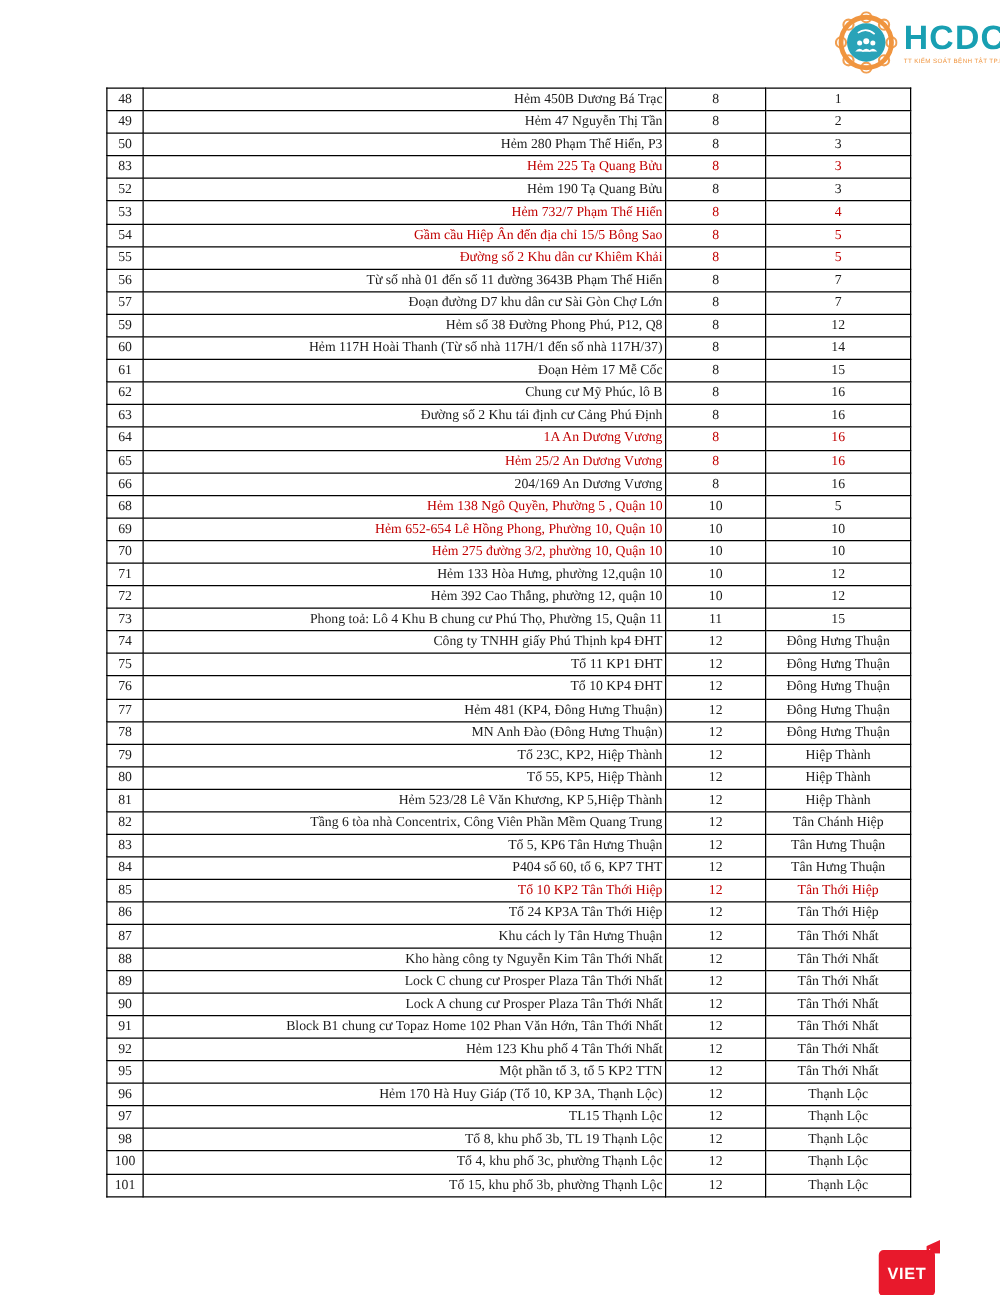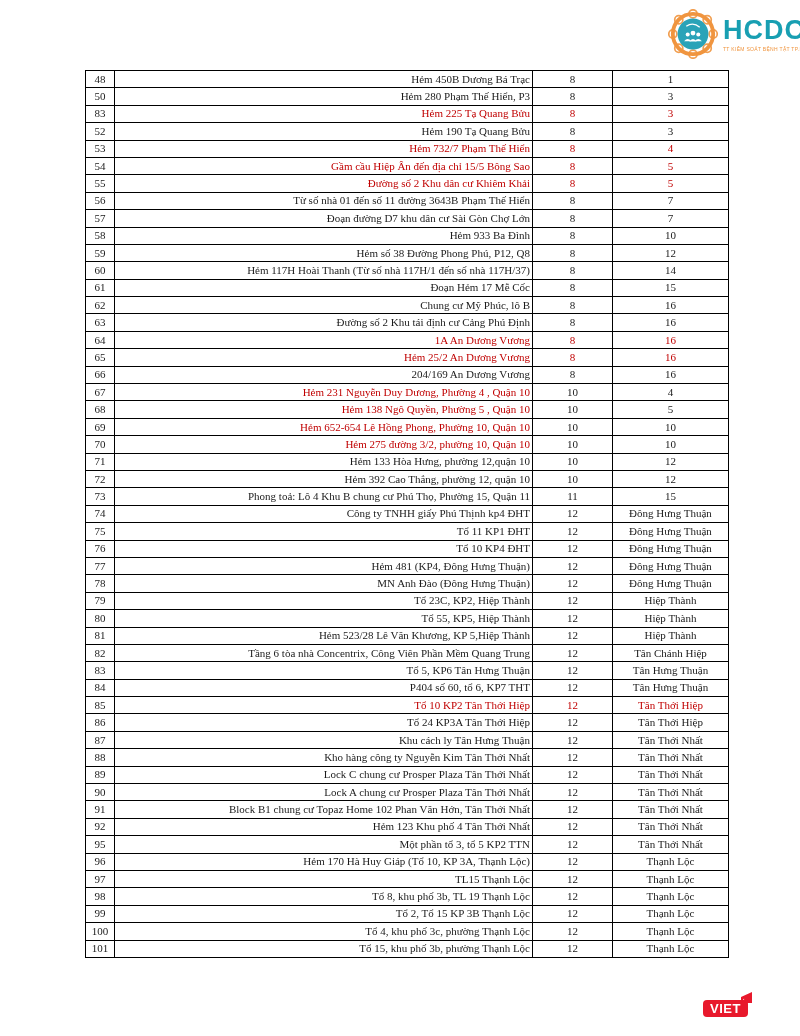--- a/index.html
+++ b/index.html
@@ -48,21 +48,21 @@
   }
   td.col-no       { text-align:center; }
   td.col-address  { text-align:right; padding-left:4px; }
   td.col-district { text-align:center; }
   td.col-ward     { text-align:center; }
   td.red          { color:var(--highlight-red,#c00000);margin-top:20px; }
 
   
   .viet-badge {
     position:absolute; left:703px; top:1000px;
-    width:45px; height:17px;
+    width:45px; height:37px;
     background:var(--badge-red,#e8192c);
     border-radius:4px;
     display:flex; align-items:center; justify-content:center;
     color:#fff;
     font-family:"Liberation Sans","DejaVu Sans",sans-serif;
     font-weight:bold; font-size:13px; letter-spacing:.5px;
   }
   .viet-flag-tab {
     position:absolute; right:-4px; top:-8px;
     width:11px; height:11px;
@@ -113,20 +113,26 @@
       <col style="width:116px">
     </colgroup>
     <tbody id="tbody">
         <tr>
           <td class="col-no">48</td>
           <td class="col-address">Hẻm 450B Dương Bá Trạc</td>
           <td class="col-district">8</td>
           <td class="col-ward">1</td>
         </tr>
         <tr>
+          <td class="col-no">49</td>
+          <td class="col-address">Hẻm 47 Nguyễn Thị Tần</td>
+          <td class="col-district">8</td>
+          <td class="col-ward">2</td>
+        </tr>
+        <tr>
           <td class="col-no">50</td>
           <td class="col-address">Hẻm 280 Phạm Thế Hiển, P3</td>
           <td class="col-district">8</td>
           <td class="col-ward">3</td>
         </tr>
         <tr>
           <td class="col-no">83</td>
           <td class="col-address red">Hẻm 225 Tạ Quang Bửu</td>
           <td class="col-district red">8</td>
           <td class="col-ward red">3</td>
@@ -161,26 +167,20 @@
           <td class="col-district">8</td>
           <td class="col-ward">7</td>
         </tr>
         <tr>
           <td class="col-no">57</td>
           <td class="col-address">Đoạn đường D7 khu dân cư Sài Gòn Chợ Lớn</td>
           <td class="col-district">8</td>
           <td class="col-ward">7</td>
         </tr>
         <tr>
-          <td class="col-no">58</td>
-          <td class="col-address">Hẻm 933 Ba Đình</td>
-          <td class="col-district">8</td>
-          <td class="col-ward">10</td>
-        </tr>
-        <tr>
           <td class="col-no">59</td>
           <td class="col-address">Hẻm số 38 Đường Phong Phú, P12, Q8</td>
           <td class="col-district">8</td>
           <td class="col-ward">12</td>
         </tr>
         <tr>
           <td class="col-no">60</td>
           <td class="col-address">Hẻm 117H Hoài Thanh (Từ số nhà 117H/1 đến số nhà 117H/37)</td>
           <td class="col-district">8</td>
           <td class="col-ward">14</td>
@@ -213,26 +213,20 @@
           <td class="col-no">65</td>
           <td class="col-address red">Hẻm 25/2 An Dương Vương</td>
           <td class="col-district red">8</td>
           <td class="col-ward red">16</td>
         </tr>
         <tr>
           <td class="col-no">66</td>
           <td class="col-address">204/169 An Dương Vương</td>
           <td class="col-district">8</td>
           <td class="col-ward">16</td>
-        </tr>
-        <tr>
-          <td class="col-no">67</td>
-          <td class="col-address red">Hẻm 231 Nguyễn Duy Dương, Phường 4 , Quận 10</td>
-          <td class="col-district">10</td>
-          <td class="col-ward">4</td>
         </tr>
         <tr>
           <td class="col-no">68</td>
           <td class="col-address red">Hẻm 138 Ngô Quyền, Phường 5 , Quận 10</td>
           <td class="col-district">10</td>
           <td class="col-ward">5</td>
         </tr>
         <tr>
           <td class="col-no">69</td>
           <td class="col-address red">Hẻm 652-654 Lê Hồng Phong, Phường 10, Quận 10</td>
@@ -395,26 +389,20 @@
           <td class="col-district">12</td>
           <td class="col-ward">Thạnh Lộc</td>
         </tr>
         <tr>
           <td class="col-no">98</td>
           <td class="col-address">Tổ 8, khu phố 3b, TL 19 Thạnh Lộc</td>
           <td class="col-district">12</td>
           <td class="col-ward">Thạnh Lộc</td>
         </tr>
         <tr>
-          <td class="col-no">99</td>
-          <td class="col-address">Tổ 2, Tổ 15 KP 3B Thạnh Lộc</td>
-          <td class="col-district">12</td>
-          <td class="col-ward">Thạnh Lộc</td>
-        </tr>
-        <tr>
           <td class="col-no">100</td>
           <td class="col-address">Tổ 4, khu phố 3c, phường Thạnh Lộc</td>
           <td class="col-district">12</td>
           <td class="col-ward">Thạnh Lộc</td>
         </tr>
         <tr>
           <td class="col-no">101</td>
           <td class="col-address">Tổ 15, khu phố 3b, phường Thạnh Lộc</td>
           <td class="col-district">12</td>
           <td class="col-ward">Thạnh Lộc</td>

